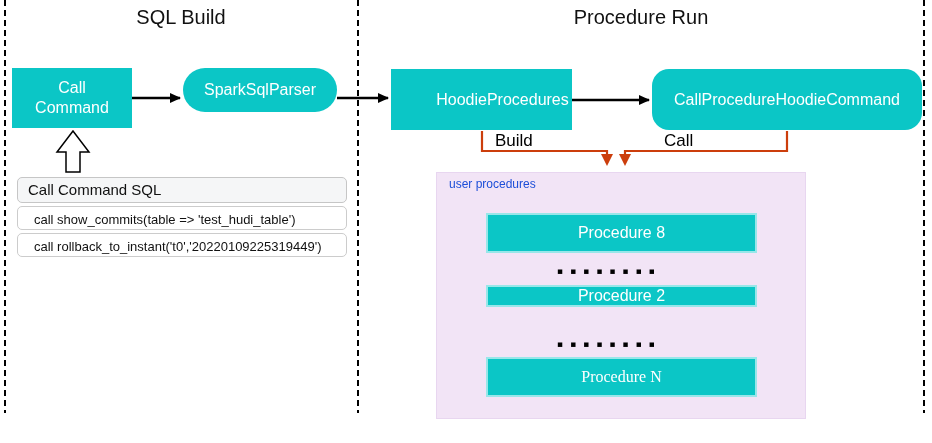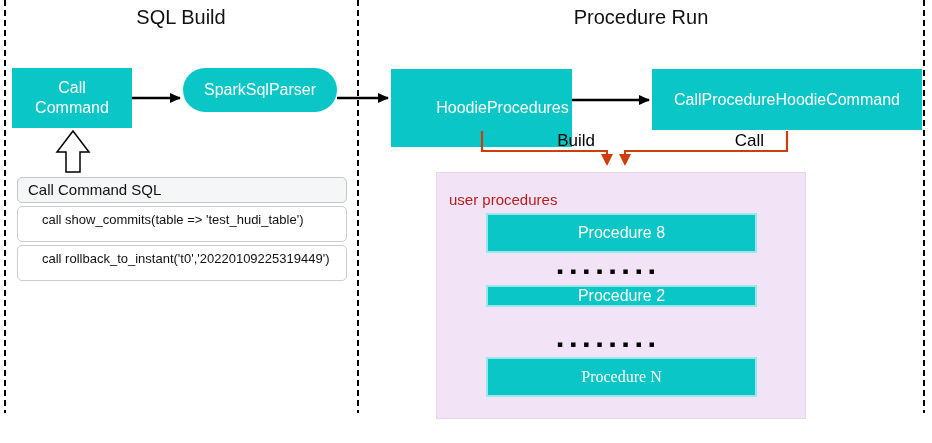--- a/index.html
+++ b/index.html
@@ -23,34 +23,34 @@
   .title-proc { left: 358px; width: 566px; }
 
   
   .node {
     position: absolute; background: #0bc6c6; color: #fff;
     display: flex; align-items: center; justify-content: center;
     text-align: center; font-size: 16px; line-height: 1.25;
   }
   .node-call-command   { left: 12px;  top: 68px; width: 120px; height: 60px; white-space: pre-line; }
   .node-sparksql       { left: 183px; top: 68px; width: 154px; height: 44px; border-radius: 30px; }
-  .node-hoodieproc     { left: 391px; top: 69px; width: 181px; height: 78px; padding-left: 42px; }
-  .node-callproccmd    { left: 652px; top: 69px; width: 270px; height: 61px; }
+  .node-hoodieproc     { left: 391px; top: 69px; width: 181px; height: 61px; padding-left: 42px; }
+  .node-callproccmd    { left: 652px; top: 69px; width: 270px; height: 61px; border-radius: 17px; }
 
   
-  .edge-label { position: absolute; width: 100px; font-size: 17px; text-align: right; color: #000; }
+  .edge-label { position: absolute; width: 100px; font-size: 17px; text-align: left; color: #000; }
   .label-build { left: 495px; top: 131px; }
   .label-call  { left: 664px; top: 131px; }
 
   
   .group {
     position: absolute; left: 436px; top: 172px; width: 370px; height: 247px;
     background: #f2e4f6; border: 1px solid #e8d6f0;
   }
-  .group-label { position: absolute; left: 12px; top: 18px; font-size: 15px; color: #b91c1c; }
+  .group-label { position: absolute; left: 12px; top: 4px; font-size: 12px; color: #1d4ed8; }
   .proc {
     position: absolute; left: 49px; width: 271px; height: 40px;
     background: #0bc6c6; border: 2px solid #98e7e9; color: #fff;
     display: flex; align-items: center; justify-content: center; font-size: 16px;
   }
   .proc-1 { top: 40px; }
   .proc-2 { top: 112px; height: 22px; }
   .proc-n { top: 184px; font-family: Liberation Serif, serif; }
   .dots {
     position: absolute; left: 37px; width: 271px; text-align: center;
@@ -61,23 +61,23 @@
   .dots-2 { top: 165px; }
 
   
   .sql-card { position: absolute; left: 17px; top: 177px; width: 330px; }
   .sql-header {
     height: 26px; line-height: 24px; background: #f5f6f7;
     border: 1px solid #c6c6c6; border-radius: 5px;
     padding-left: 10px; font-size: 15px; color: #111;
   }
   .sql-row {
-    margin-top: 3px; height: 36px; line-height: 25px; background: #fff;
+    margin-top: 3px; height: 24px; line-height: 25px; background: #fff;
     border: 1px solid #cccccc; border-radius: 5px;
-    padding-left: 24px; font-size: 13px; color: #111; white-space: nowrap;
+    padding-left: 16px; font-size: 13px; color: #111; white-space: nowrap;
   }
 
   
   svg.overlay { position: absolute; left: 0; top: 0; pointer-events: none; }
 </style>
 </head>
 <body>
 
 <div class="canvas">
 

